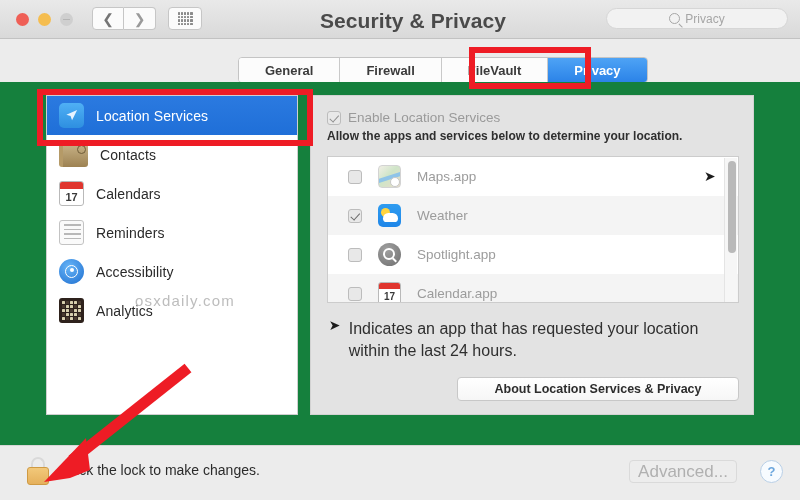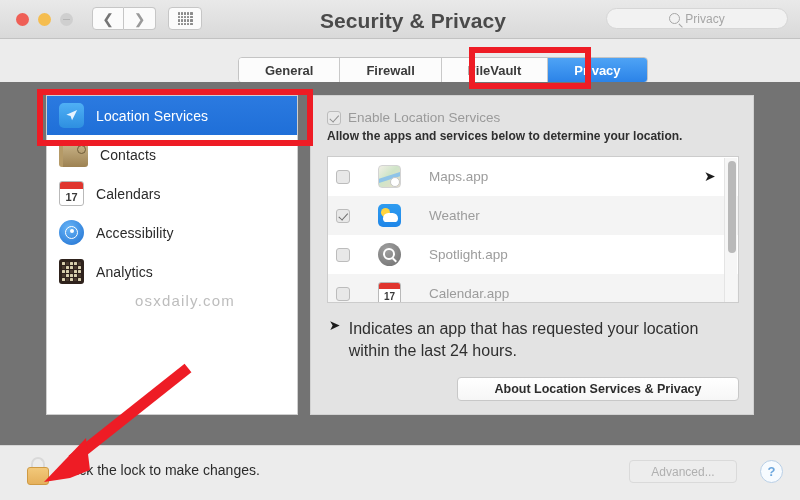--- a/index.html
+++ b/index.html
@@ -148,21 +148,21 @@
   .tab.active {
     background: linear-gradient(to bottom, #4ea3f5 0%, #2b83e8 100%);
     color: #ffffff;
   }
 
   
   .content {
     position: absolute;
     left: 0; top: 82px;
     width: 800px; height: 363px;
-    background: #737373;
+    background: #15803d;
   }
 
   .sidebar {
     position: absolute;
     left: 46px; top: 13px;
     width: 252px; height: 320px;
     background: #ffffff;
     border: 1px solid #cfcfcf;
     box-sizing: border-box;
     overflow: hidden;
@@ -323,22 +323,22 @@
     width: 412px; height: 147px;
     background: #ffffff;
     border: 1px solid #cccccc;
     box-sizing: border-box;
     overflow: hidden;
   }
   .approw {
     display: flex;
     align-items: center;
     height: 39px;
-    padding-left: 8px;
-    gap: 28px;
+    padding-left: 20px;
+    gap: 16px;
     position: relative;
     background: #ffffff;
   }
   .approw.alt { background: #f4f4f4; }
   .app-name {
     font-size: 13.5px;
     color: #9c9c9c;
   }
   .aicon { width: 23px; height: 23px; flex: 0 0 23px; position: relative; }
   .ic-maps {
@@ -513,21 +513,21 @@
   }
   .adv-btn {
     position: absolute;
     left: 629px; top: 460px;
     width: 108px; height: 23px;
     background: #ededed;
     border: 1px solid #dadada;
     border-radius: 4px;
     box-sizing: border-box;
     display: flex; align-items: center; justify-content: center;
-    font-size: 12px;
+    font-size: 17px;
     color: #b0b0b0;
   }
   .help-btn {
     position: absolute;
     left: 760px; top: 460px;
     width: 23px; height: 23px;
     border: 1px solid #b9cfe6;
     border-radius: 50%;
     background: #f7fbff;
     box-sizing: border-box;
@@ -630,20 +630,29 @@
       </div>
 
       <div class="side-item">
         <span class="sicon ic-cal">
           <span class="top"></span>
           <span class="num">17</span>
         </span>
         <span class="side-label">Calendars</span>
       </div>
 
+      <div class="side-item">
+        <span class="sicon ic-rem">
+          <i></i>
+            <i></i>
+            <i></i>
+            <i></i>
+        </span>
+        <span class="side-label">Reminders</span>
+      </div>
 
       <div class="side-item">
         <span class="sicon ic-acc">
           <span class="person"></span>
         </span>
         <span class="side-label">Accessibility</span>
       </div>
 
       <div class="side-item">
         <span class="sicon ic-analytics">

